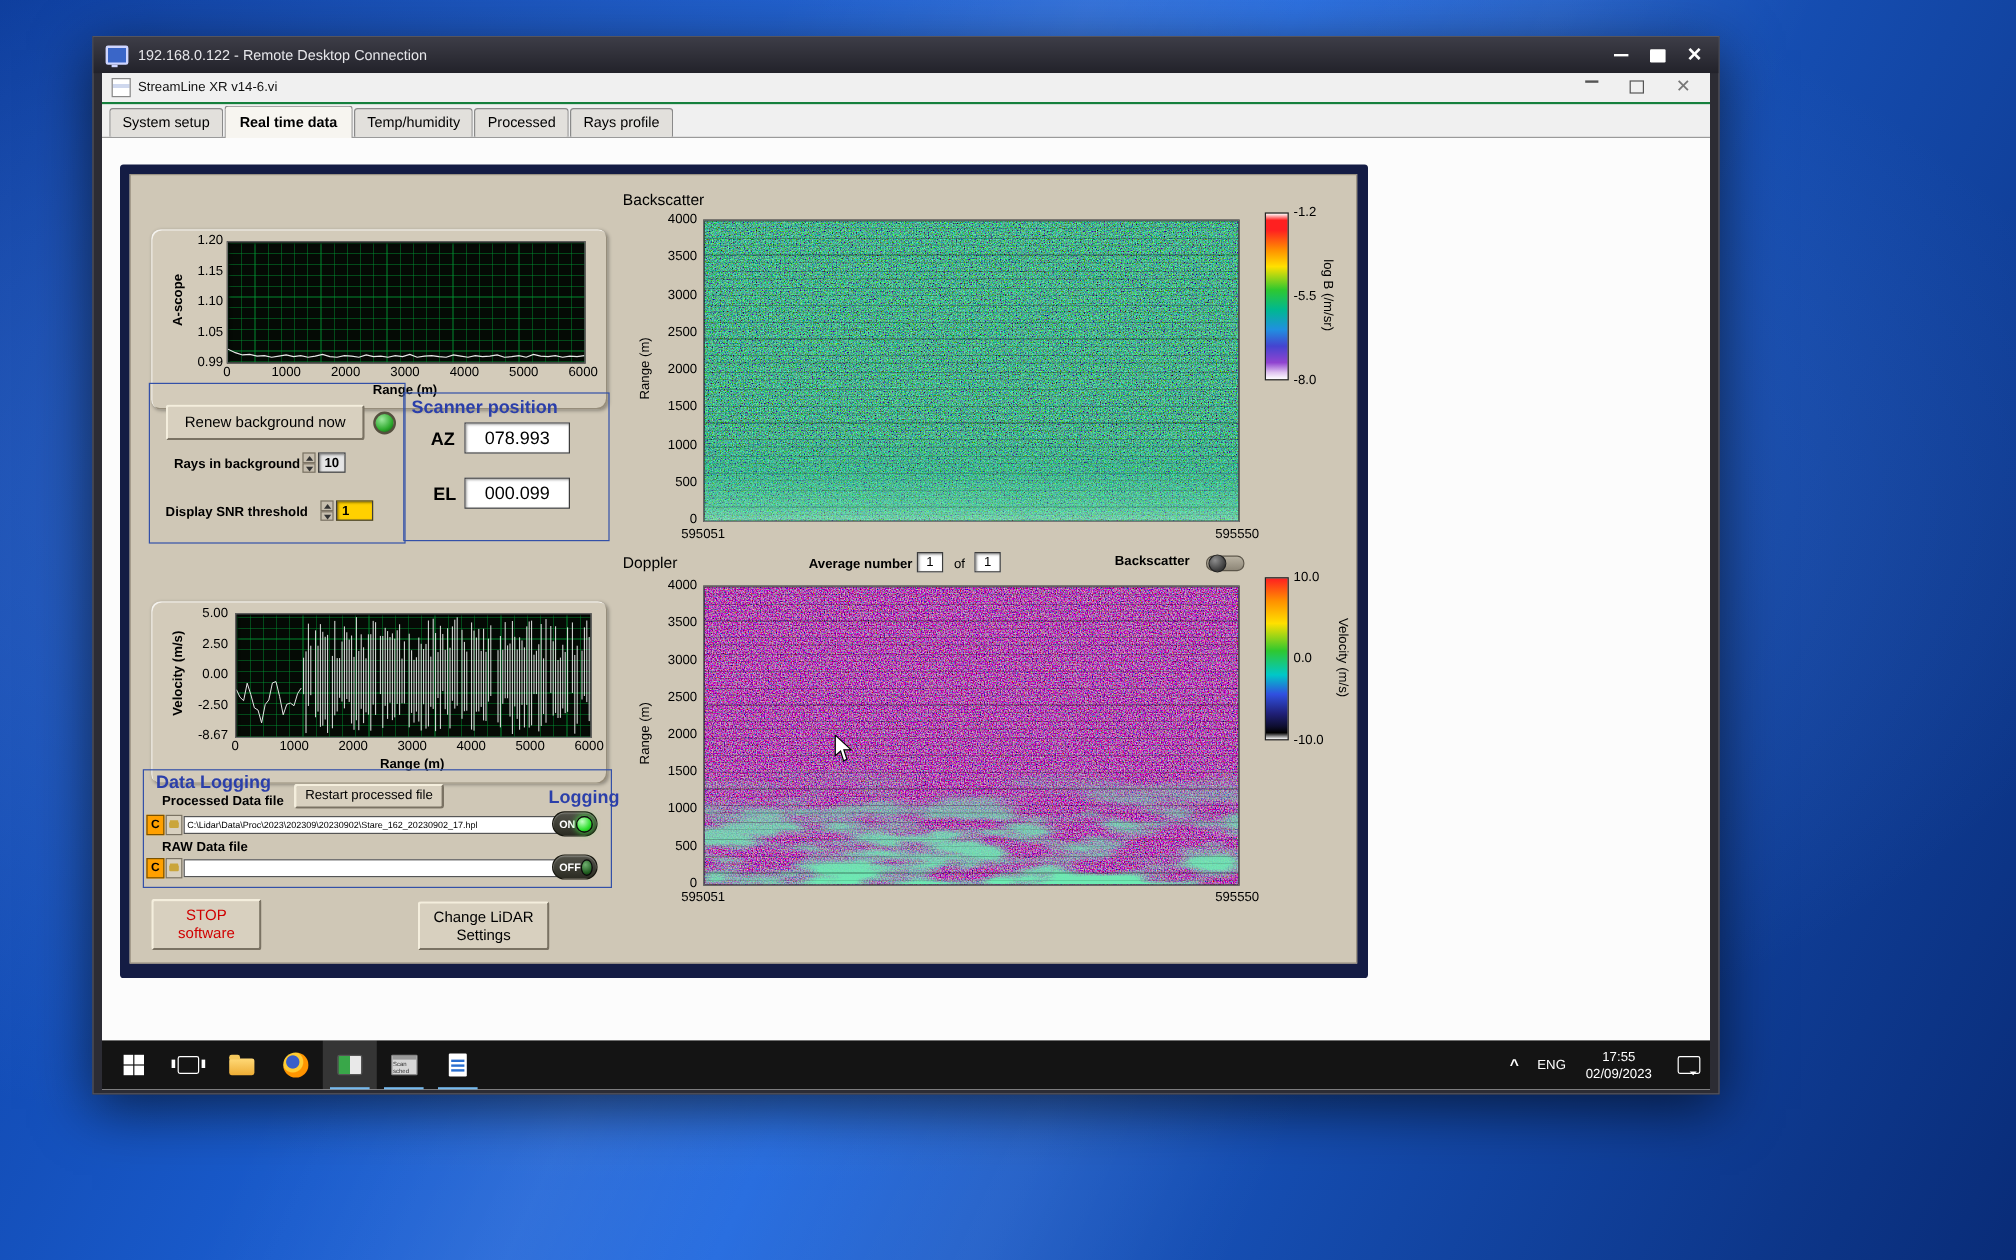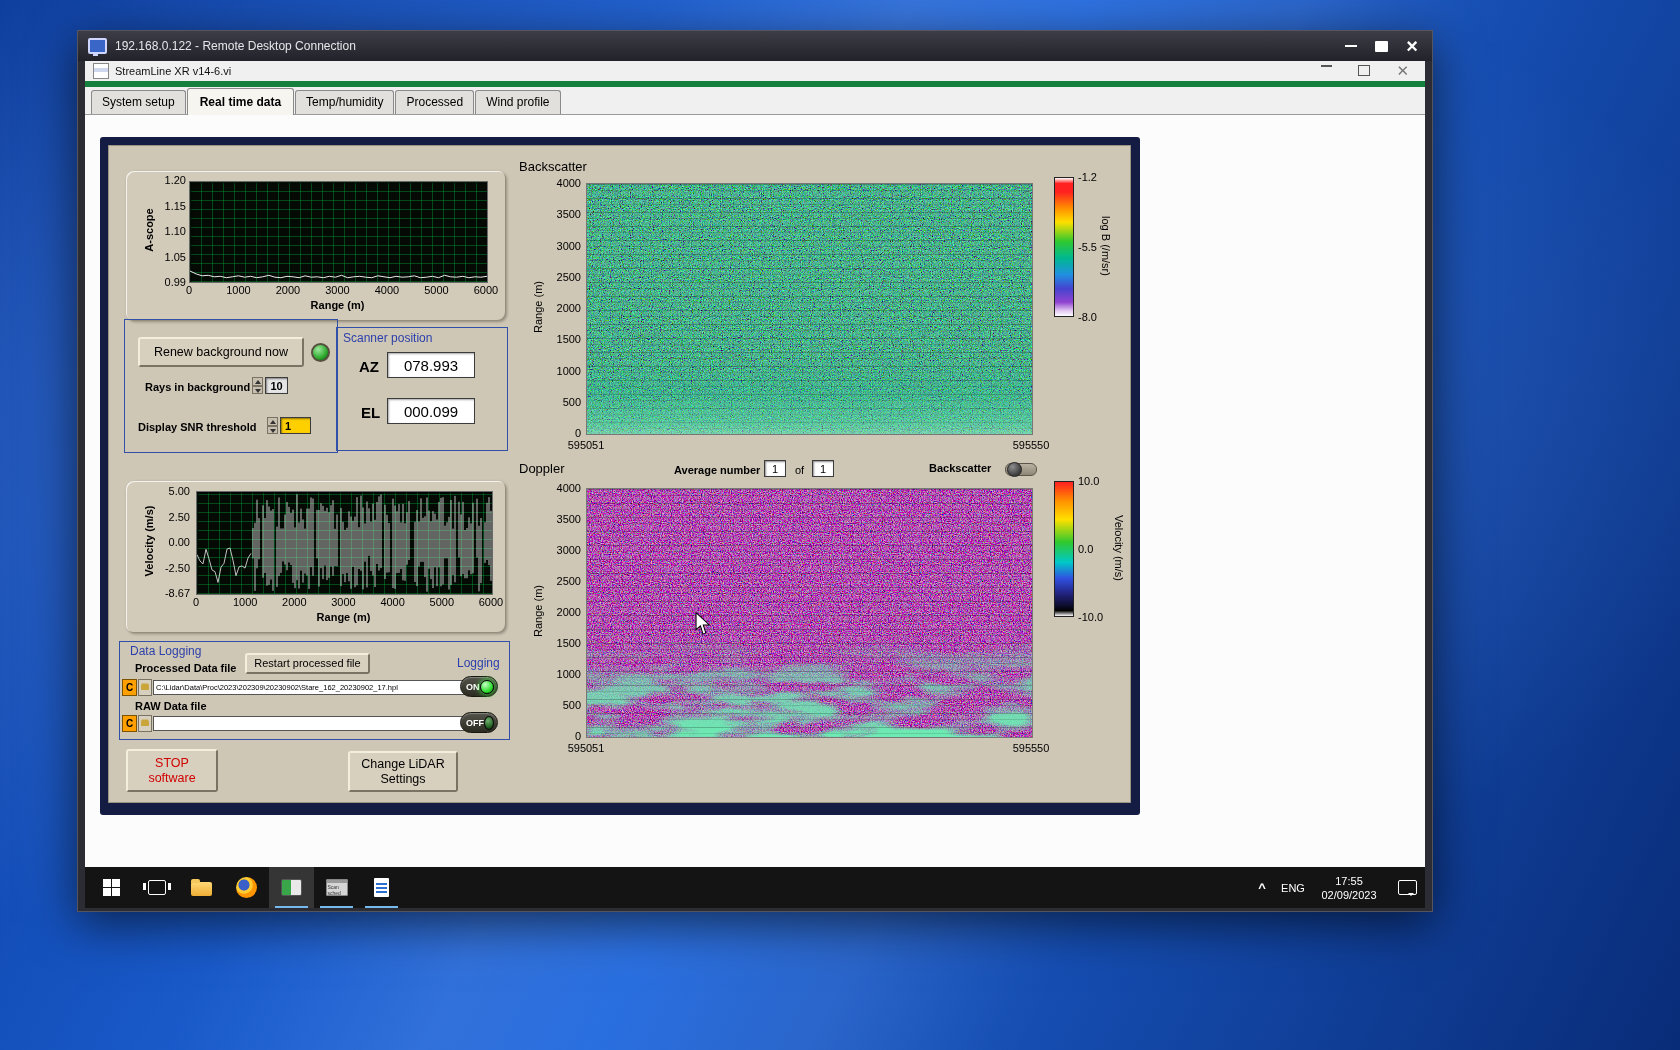--- a/index.html
+++ b/index.html
@@ -16,35 +16,35 @@
   .rdp-title{color:#e6e6ea;font-size:12px;margin-left:8px;flex:1;}
   .rdp-ctrls{display:flex;align-items:center;gap:18px;margin-right:4px;}
   .glyph-min{width:12px;height:2px;background:#fff;display:inline-block;}
   .glyph-max{width:13px;height:11px;background:#fff;border-radius:1px;display:inline-block;}
   .glyph-close{color:#fff;font-size:20px;font-weight:bold;line-height:20px;}
   .monitor-icon{width:15px;height:12px;border:2px solid #cfd6ff;border-radius:2px;position:relative;background:#3a66c8;}
   .monitor-icon::after{content:"";position:absolute;left:3px;bottom:-4px;width:5px;height:2px;background:#cfd6ff;}
   .remote-screen{position:absolute;left:7px;right:7px;top:30px;bottom:3px;background:#ffffff;overflow:hidden;}
   
   .app-window{position:absolute;left:0;right:0;top:0;bottom:41px;background:#fafafa;}
-  .app-titlebar{position:absolute;left:0;top:0;right:0;height:26px;background:#f0f0f0;border-bottom:6px solid #15803d;display:flex;align-items:center;padding:0 8px;box-sizing:border-box;}
+  .app-titlebar{position:absolute;left:0;top:0;right:0;height:26px;background:#f0f0f0;border-bottom:2px solid #15803d;display:flex;align-items:center;padding:0 8px;box-sizing:border-box;}
   .vi-icon{width:14px;height:14px;border:1px solid #888;background:linear-gradient(#fff 30%,#cfd8ee 30%,#cfd8ee 55%,#fff 55%);margin-right:6px;}
   .app-title{font-size:11px;color:#111;flex:1;}
   .app-ctrls{display:flex;gap:26px;margin-right:8px;color:#555;}
   .a-min{width:11px;height:1.5px;background:#555;display:inline-block;}
   .a-max{width:10px;height:9px;border:1.5px solid #555;display:inline-block;}
   .a-close{font-size:15px;color:#777;line-height:12px;}
   .tabbar{position:absolute;left:0;right:0;top:26px;height:28px;background:#f0f0f0;border-bottom:1px solid #9a9a9a;display:flex;align-items:flex-end;padding-left:6px;box-sizing:border-box;}
   .tab{font-size:12px;color:#000;background:#e2e0dc;border:1px solid #8a8a8a;border-bottom:none;border-radius:3px 3px 0 0;padding:4px 10px 5px;margin-right:1px;position:relative;}
   .tab.active{background:#f7f5f0;font-weight:bold;padding:6px 12px 6px;top:1px;z-index:2;}
   .vi-area{position:absolute;left:0;right:0;top:54px;bottom:0;background:#fcfcfc;}
   
   .panel{position:absolute;left:15px;top:22px;width:1040px;height:678px;background:#141c44;border-radius:3px;padding:8px 9px 12px 8px;box-sizing:border-box;}
   .panel-inner{position:relative;width:100%;height:100%;background:#cfc7b6;border:1px solid #9a9283;box-sizing:border-box;}
-  .plot-group{position:absolute;background:#d3cbba;border-radius:8px;box-shadow:inset 1px 1px 0 rgba(255,255,255,.75), inset -1px -1px 0 rgba(90,80,60,.5), 1px 1px 3px rgba(0,0,0,.3);}
+  .plot-group{position:absolute;background:#d3cbba;border-radius:8px;box-shadow:inset 1px 1px 0 rgba(255,255,255,.75), inset -1px -1px 0 rgba(90,80,60,.5), 1px 1px 3px rgba(0,0,0,.3);margin-top:20px;}
   .plot-black{position:absolute;background:
       repeating-linear-gradient(90deg, rgba(0,150,50,.45) 0 1px, rgba(0,0,0,0) 1px 11px),
       repeating-linear-gradient(0deg, rgba(0,150,50,.45) 0 1px, rgba(0,0,0,0) 1px 9px),
       #050a05;
     border:1px solid #6a6a6a;box-shadow:inset 1px 1px 2px #000;}
   .plot-black svg{position:absolute;inset:0;width:100%;height:100%;}
   .plot-spectro{position:absolute;background:#000;border:1px solid #777;overflow:hidden;}
   .plot-spectro svg{position:absolute;inset:0;width:100%;height:100%;}
   .streaks{position:absolute;inset:0;background:repeating-linear-gradient(to bottom, rgba(0,0,0,.22) 0 1px, rgba(0,0,0,0) 1px 6px, rgba(0,0,0,.12) 6px 7px, rgba(0,0,0,0) 7px 14px);pointer-events:none;}
   .bs-glow{position:absolute;left:0;right:0;bottom:0;height:30%;background:linear-gradient(to bottom, rgba(40,190,140,0) 0%, rgba(40,190,150,.22) 45%, rgba(110,225,180,.42) 85%, rgba(160,235,200,.5) 100%);pointer-events:none;}
@@ -54,21 +54,21 @@
   .axis-label{position:absolute;font-size:11px;font-weight:bold;color:#000;text-align:center;}
   .rot-ccw{transform:rotate(-90deg);}
   .rot-cw{transform:rotate(90deg);}
   .plot-title{position:absolute;font-size:13px;color:#000;}
   .xend-label{position:absolute;width:52px;text-align:center;font-size:11px;color:#000;}
   .colorbar{position:absolute;width:20px;border:1px solid #222;box-sizing:border-box;}
   .cb-bs{background:linear-gradient(to bottom,#ffffff 0%,#ff2020 4%,#ff2020 10%,#ff9000 22%,#ffe000 32%,#2fc82f 46%,#00b890 58%,#2090e0 70%,#4444d0 80%,#9044d0 90%,#e0c4f0 96%,#ffffff 100%);}
   .cb-dp{background:linear-gradient(to bottom,#ff2020 0%,#ff9000 14%,#ffe000 28%,#2fc82f 45%,#00c8c8 60%,#3050e0 72%,#202078 84%,#0e0e30 92%,#000000 96%,#ffffff 100%);}
   .cb-ticks{position:absolute;display:flex;flex-direction:column;justify-content:space-between;font-size:11px;line-height:12px;color:#000;}
   .group-blue{position:absolute;border:1px solid #3350a8;}
-  .blue-label{color:#2b3faa;font-weight:normal;font-size:12px;position:absolute;}
+  .blue-label{color:#2b3faa;font-weight:bold;font-size:15px;position:absolute;}
   .lbl{position:absolute;font-size:11px;font-weight:bold;color:#000;}
   .lv-button{position:absolute;background:#d8d0bf;border:2px solid;border-color:#f4eedd #7a7263 #7a7263 #f4eedd;border-radius:3px;color:#000;font-size:12.5px;display:flex;flex-direction:column;align-items:center;justify-content:center;text-align:center;box-sizing:border-box;line-height:15px;}
   .led{position:absolute;width:15px;height:15px;border-radius:50%;background:radial-gradient(circle at 35% 30%,#9de89d,#2daa2d 60%,#0c4c0c);border:2px solid #55503f;box-sizing:content-box;}
   .num-box{position:absolute;border:1px solid #3c3c3c;box-shadow:inset 1px 1px 2px rgba(0,0,0,.45);font-size:11px;font-weight:bold;display:flex;align-items:center;justify-content:center;box-sizing:border-box;}
   .spinner{position:absolute;width:11px;height:17px;display:flex;flex-direction:column;}
   .spinner i{flex:1;background:#c6beae;border:1px solid #7a7263;position:relative;}
   .spinner i::after{content:"";position:absolute;left:2px;border-left:3px solid transparent;border-right:3px solid transparent;}
   .spinner .up::after{top:2px;border-bottom:4px solid #333;}
   .spinner .dn::after{top:2px;border-top:4px solid #333;}
   .io-box{position:absolute;background:#fff;border:1px solid #3c3c3c;box-shadow:inset 1px 1px 2px rgba(0,0,0,.35);display:flex;align-items:center;justify-content:center;box-sizing:border-box;}
@@ -138,21 +138,21 @@
             <span class="a-max"></span>
             <span class="a-close">✕</span>
           </span>
         </div>
 
         <div class="tabbar">
           <div class="tab">System setup</div>
           <div class="tab active">Real time data</div>
           <div class="tab">Temp/humidity</div>
           <div class="tab">Processed</div>
-          <div class="tab">Wind profile</div>
+          <div class="tab">Rays profile</div>
         </div>
 
         <div class="vi-area">
           <div class="panel">
             <div class="panel-inner">
 
               <div class="plot-group" style="left:17px;top:25px;width:380px;height:150px;">
                 <div class="plot-black" style="left:63px;top:10px;width:297px;height:100px;">
                   <svg viewBox="0 0 297 100" preserveAspectRatio="none">
                     <polyline id="ascope-line" fill="none" stroke="#e9e9e9" stroke-width="1" points="0.0,89.0 6.1,91.9 12.1,93.8 18.2,93.3 24.2,94.8 30.3,94.3 36.4,95.7 42.4,94.8 48.5,93.8 54.6,95.2 60.6,94.3 66.7,95.7 72.7,94.8 78.8,93.3 84.9,95.2 90.9,95.7 97.0,94.3 103.0,94.8 109.1,95.7 115.2,93.8 121.2,95.2 127.3,94.8 133.3,95.7 139.4,94.3 145.5,95.2 151.5,93.3 157.6,95.7 163.7,94.8 169.7,94.3 175.8,95.2 181.8,95.7 187.9,93.8 194.0,94.8 200.0,95.7 206.1,94.3 212.1,95.2 218.2,94.8 224.3,93.8 230.3,95.7 236.4,95.2 242.4,94.3 248.5,95.7 254.6,93.3 260.6,94.8 266.7,95.2 272.8,94.3 278.8,95.7 284.9,94.8 290.9,95.2 297.0,94.3"></polyline>

